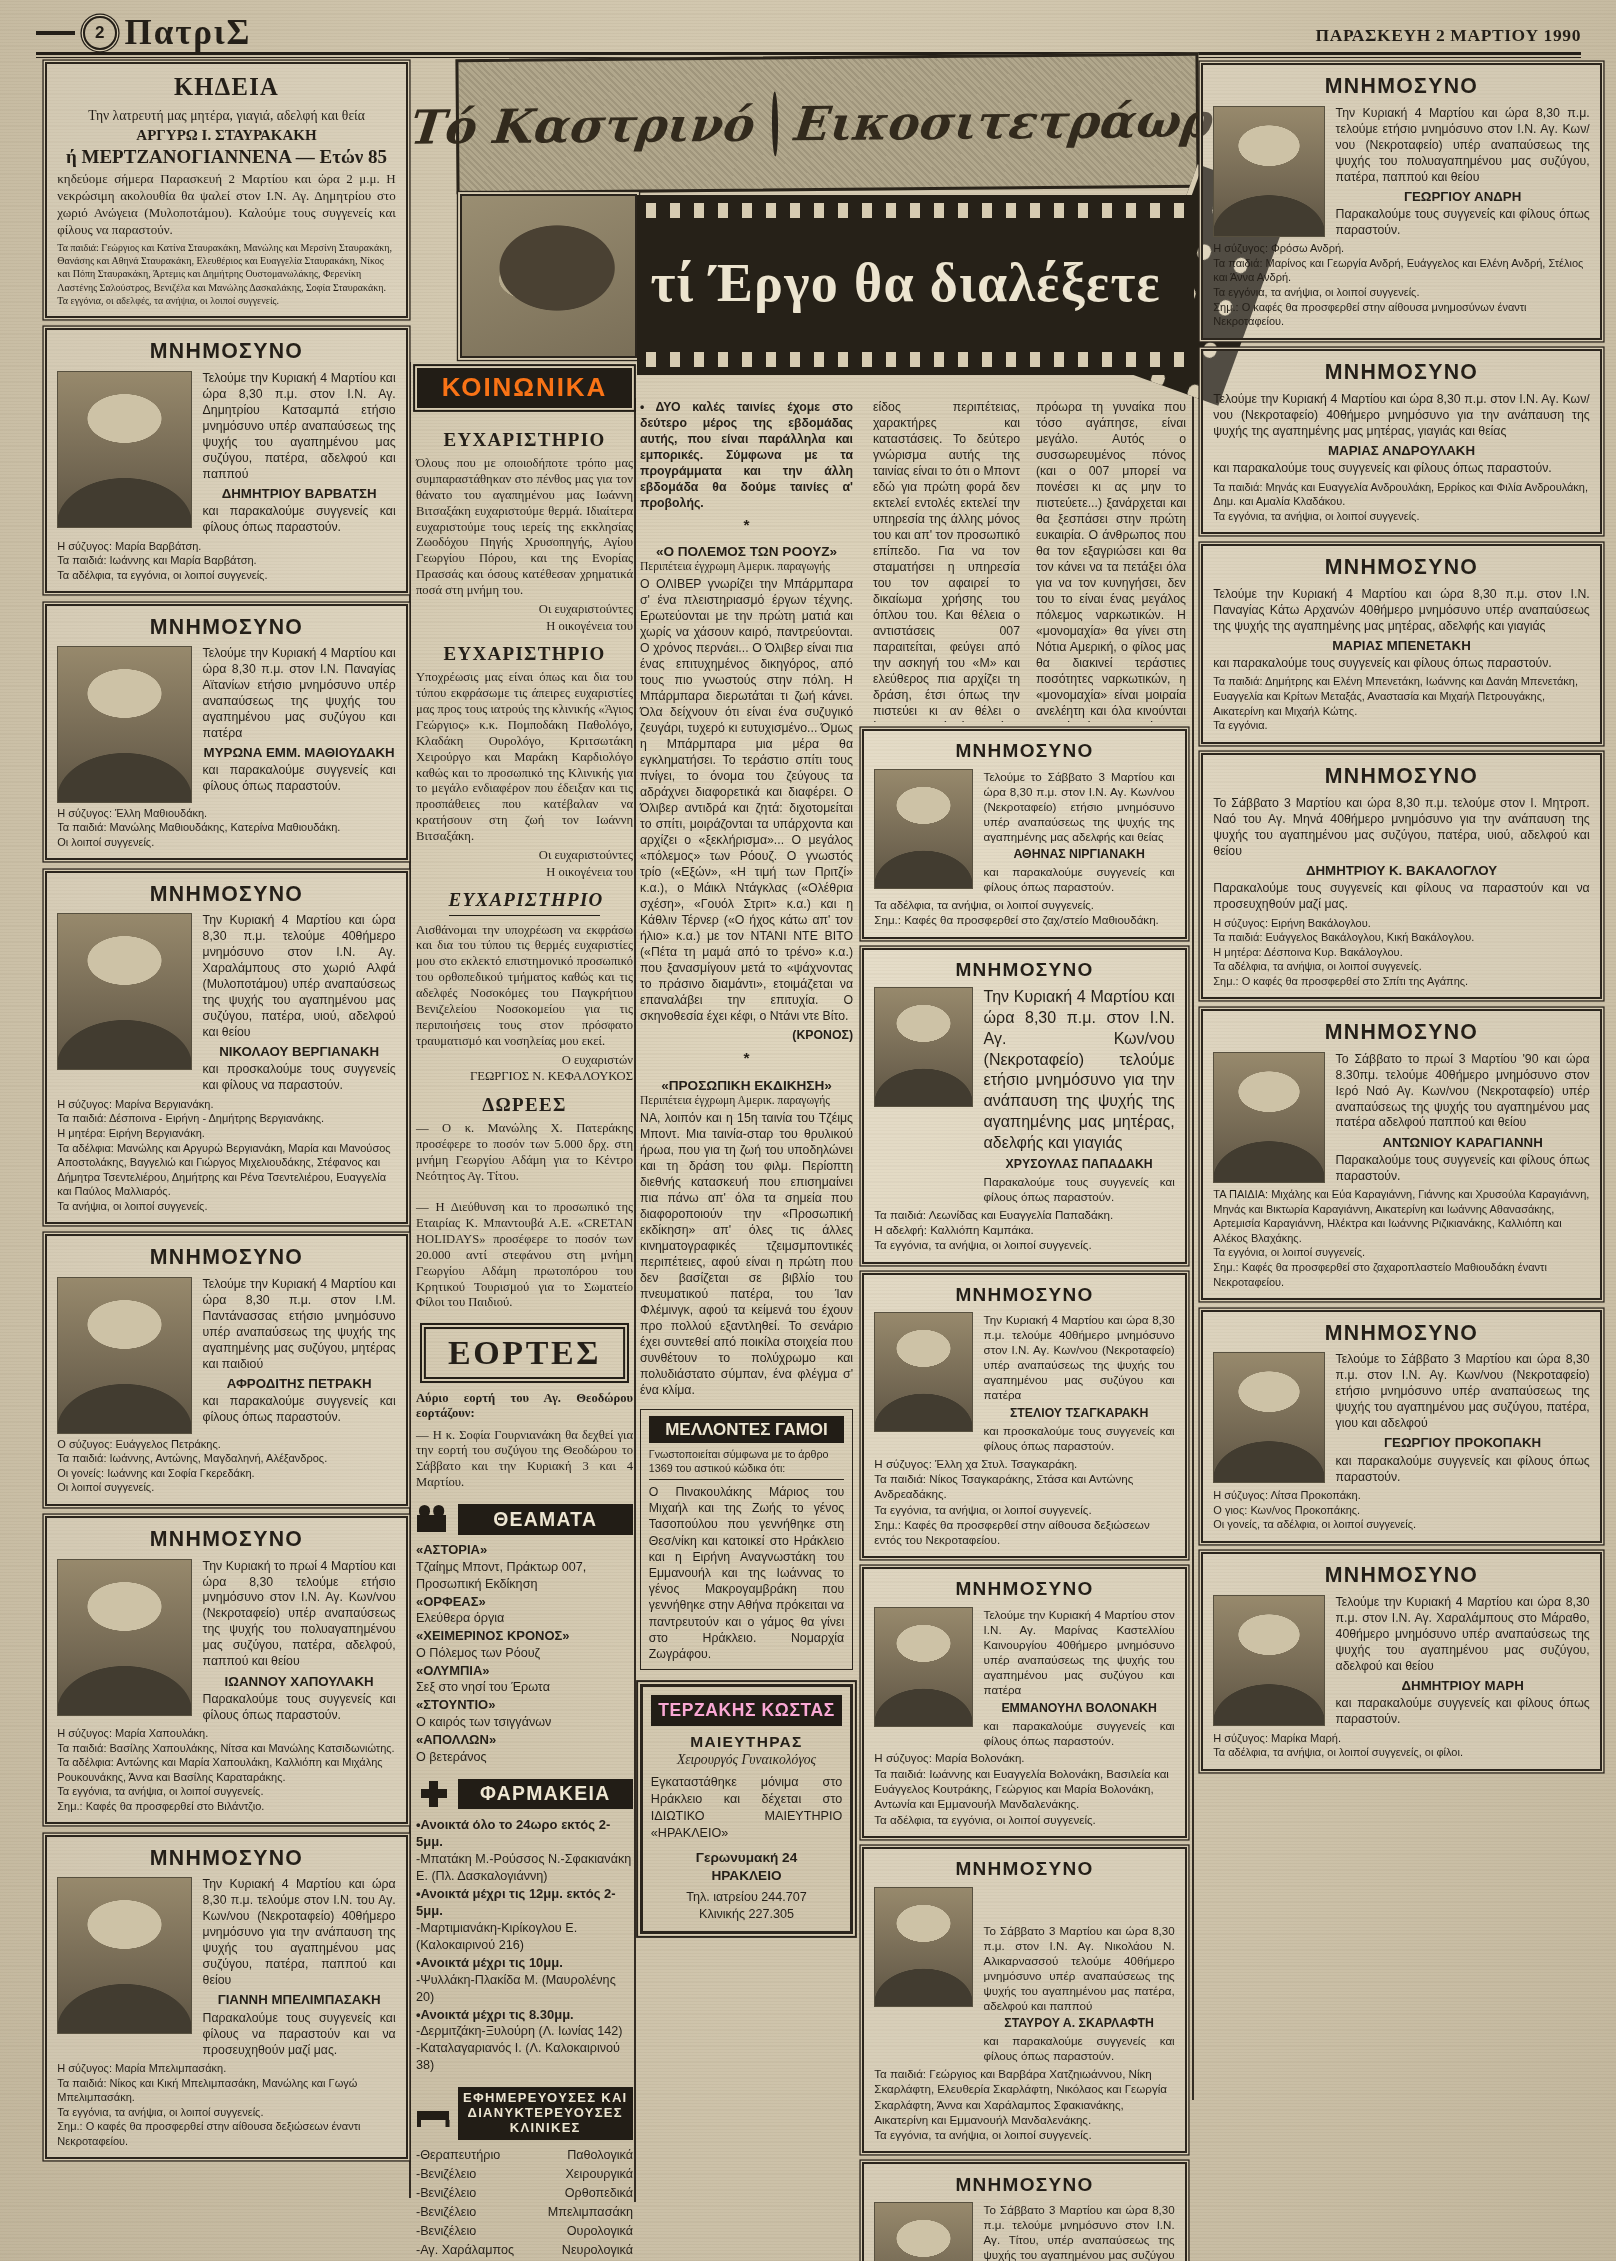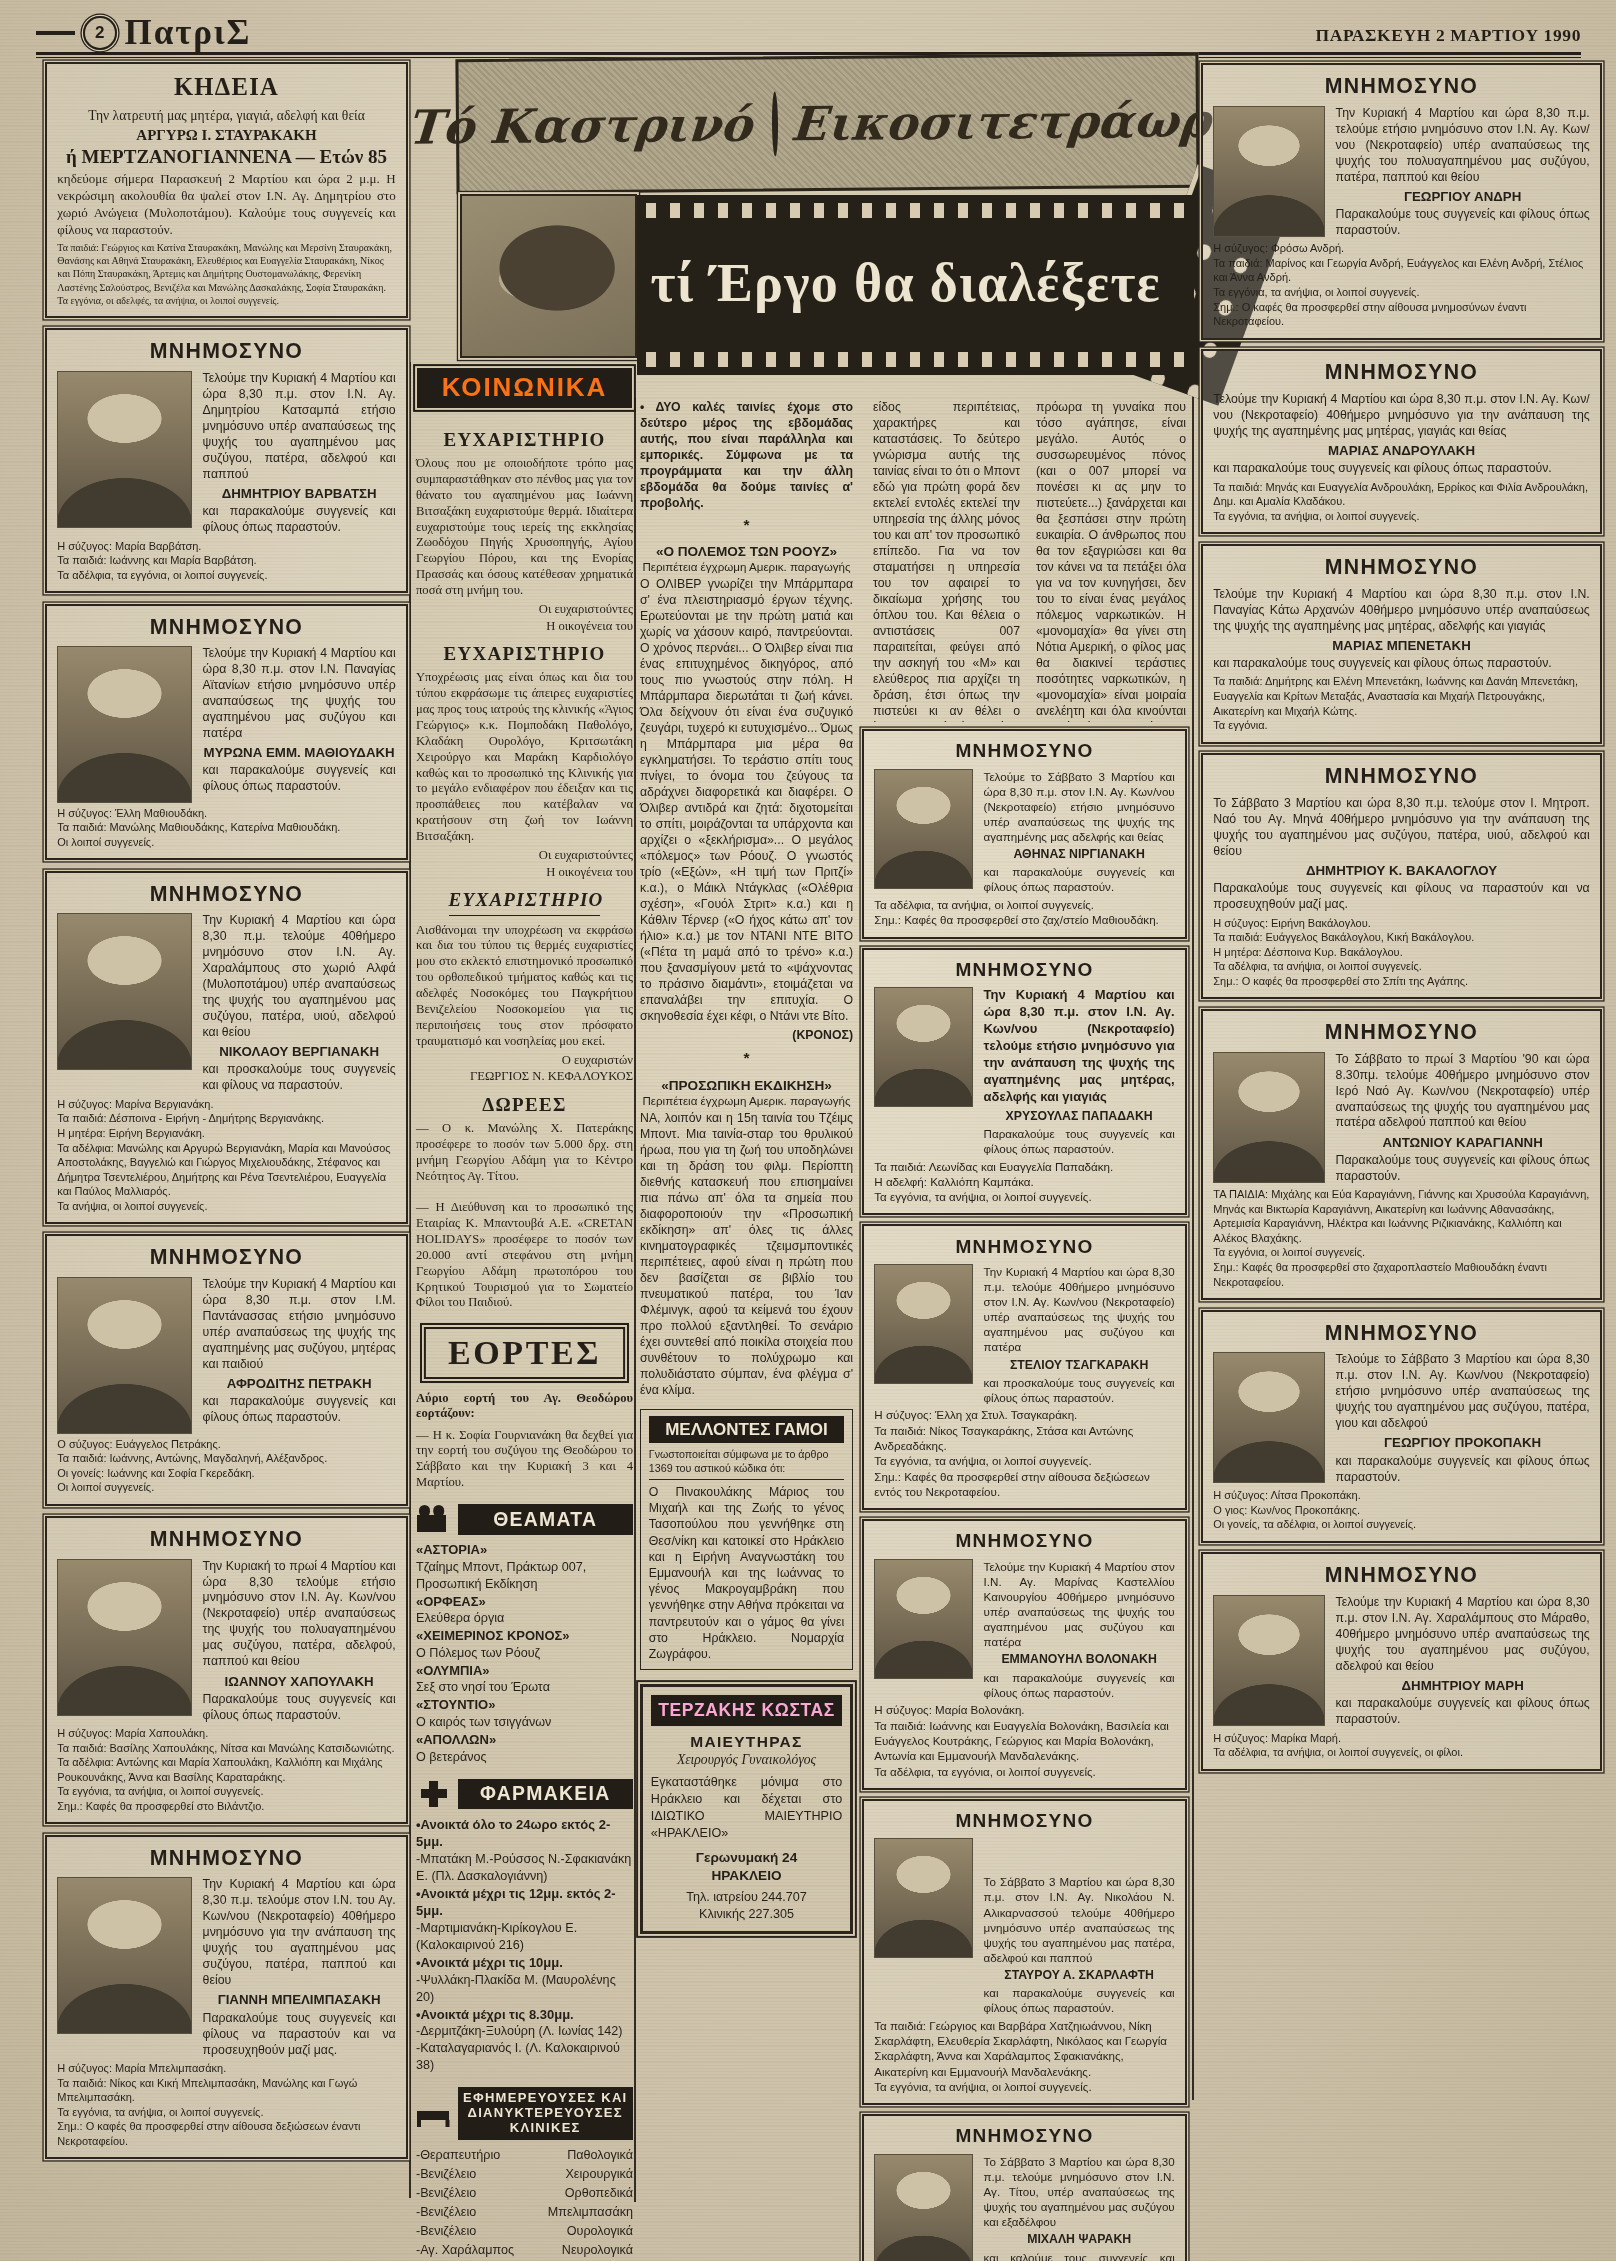--- a/index.html
+++ b/index.html
@@ -79,21 +79,21 @@
   #strip{left:637px;top:195px;width:557px;height:180px;background:#262118;}
   .holes{position:absolute;left:9px;right:9px;height:15.5px;
          background:repeating-linear-gradient(90deg,#d7ccb2 0 9.7px,transparent 9.7px 24px);}
   #strip .t{position:absolute;left:0;right:19.4px;top:50%;transform:translateY(-54%);text-align:center;
             color:#ece4cf;font-family:"Liberation Serif",serif;font-weight:bold;font-size:54px;letter-spacing:1.3px;}
   #clap{left:1157px;top:175px;width:97px;height:220px;background:#262118;transform:rotate(20deg);
         border-left:5.2px solid #d7ccb2;background-image:radial-gradient(#d7ccb2 6.5px,transparent 7.1px);
         background-size:39px 45px;background-position:11.6px 13px;}
   
   .rev-t{font-weight:bold;font-size:13.6px;text-align:center;margin:6.5px 0 1.3px;}
-  .rev-s{font-size:11.6px;text-align:center;margin-bottom:3.9px;}
+  .rev-s{font-size:11.6px;text-align:left;margin-bottom:3.9px;font-family:Liberation Serif, serif;}
   .rev-b{font-size:12.3px;line-height:1.3;text-align:justify;}
   .rev-tag{font-weight:bold;text-align:right;font-size:12.3px;margin:2.6px 0 3.9px;}
   .star{text-align:center;font-size:15.5px;font-weight:bold;margin:3.9px 0;}
   
   #wedd{border:1.9px solid #2b251d;padding:6.5px 7.8px;margin-top:10.3px;}
   #wedd .bar{background:#221d16;color:#eee6d2;font-weight:bold;font-size:17px;text-align:center;padding:3.2px 0;margin-bottom:5.2px;}
   #wedd .note{font-size:10.7px;line-height:1.3;border-bottom:1.3px solid #2b251d;padding-bottom:3.2px;margin-bottom:3.9px;}
   #wedd .body{font-size:12.3px;line-height:1.32;text-align:justify;}
   #ad{border:3.2px solid #2b251d;box-shadow:0 0 0 1.9px #d7ccb2,0 0 0 3.9px #2b251d;padding:7.8px;margin-top:14.2px;text-align:center;}
   #ad .nm{background:#221d16;color:#f9a8d4;font-weight:bold;font-size:17.5px;padding:5.2px 1.3px;letter-spacing:0.6px;}
@@ -399,21 +399,21 @@
         </div>
       </div>
       <div class="ofam pre" style="font-size:11.6px;">Τα αδέλφια, τα ανήψια, οι λοιποί συγγενείς.
 Σημ.: Καφές θα προσφερθεί στο ζαχ/στείο Μαθιουδάκη.</div>
     </div>
     <div class="obit">
       <div class="obit-h" style="font-size:19px;">ΜΝΗΜΟΣΥΝΟ</div>
       <div class="orow">
         <div class="photo ph-m"></div>
         <div class="otxt">
-          <div class="ointro" style="font-size:13px;font-weight:bold;">Την Κυριακή 4 Μαρτίου και ώρα 8,30 π.μ. στον Ι.Ν. Αγ. Κων/νου (Νεκροταφείο) τελούμε ετήσιο μνημόσυνο για την ανάπαυση της ψυχής της αγαπημένης μας μητέρας, αδελφής και γιαγιάς</div>
+          <div class="ointro" style="font-size:16px;">Την Κυριακή 4 Μαρτίου και ώρα 8,30 π.μ. στον Ι.Ν. Αγ. Κων/νου (Νεκροταφείο) τελούμε ετήσιο μνημόσυνο για την ανάπαυση της ψυχής της αγαπημένης μας μητέρας, αδελφής και γιαγιάς</div>
           <div class="oname" style="font-size:12.3px;">ΧΡΥΣΟΥΛΑΣ ΠΑΠΑΔΑΚΗ</div>
           <div class="ointro" style="font-size:11.6px;">Παρακαλούμε τους συγγενείς και φίλους όπως παραστούν.</div>
         </div>
       </div>
       <div class="ofam pre" style="font-size:11.6px;">Τα παιδιά: Λεωνίδας και Ευαγγελία Παπαδάκη.
 Η αδελφή: Καλλιόπη Καμπάκα.
 Τα εγγόνια, τα ανήψια, οι λοιποί συγγενείς.</div>
     </div>
     <div class="obit">
       <div class="obit-h" style="font-size:19px;">ΜΝΗΜΟΣΥΝΟ</div>

